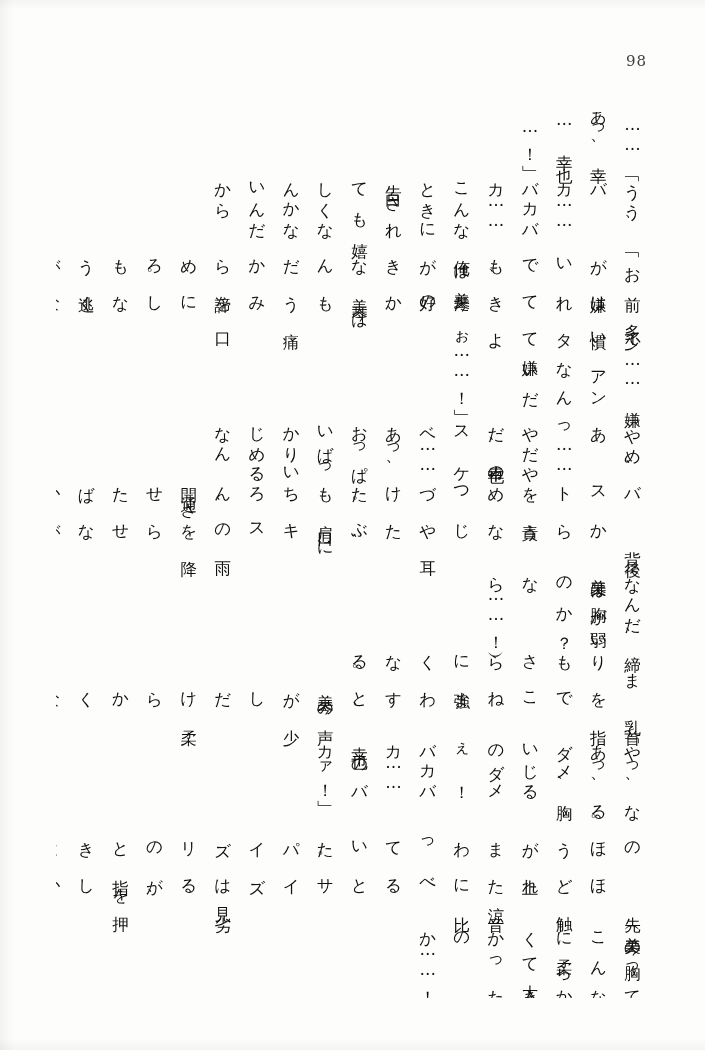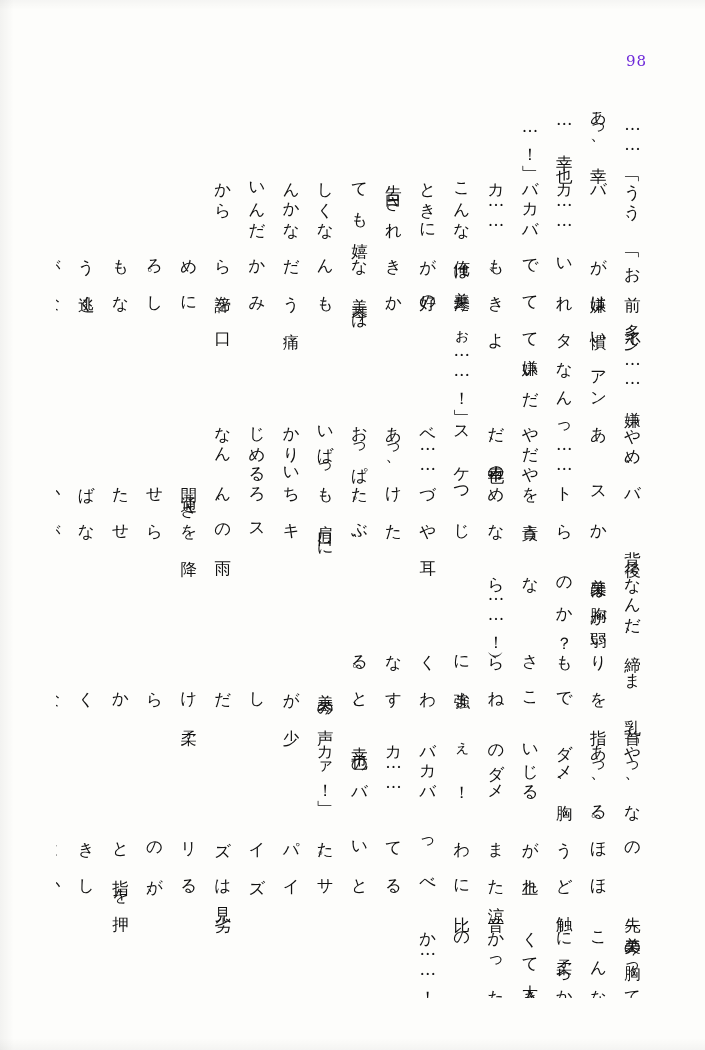--- a/index.html
+++ b/index.html
@@ -21,21 +21,21 @@
     inset: 0;
     background: #fdfdfb;
   }
 
   .page-number {
     position: absolute;
     top: 52px;
     right: 58px;
     font-size: 15px;
     letter-spacing: 1px;
-    color: #6d28d9;
+    color: #404040;
     font-family: "DejaVu Serif", "Liberation Serif", serif;
   }
 
   
   .text-body {
     position: absolute;
     top: 112px;
     right: 56px;
     left: 56px;
     bottom: 52px;

